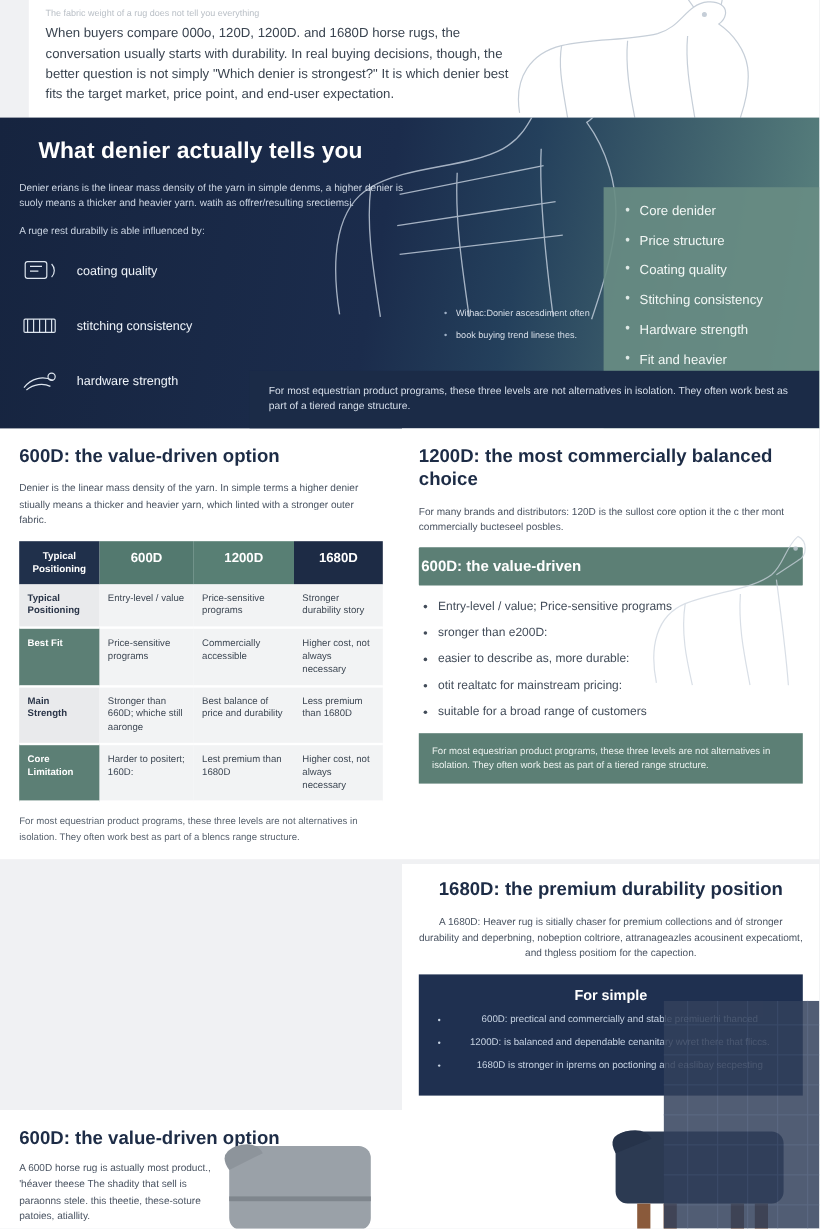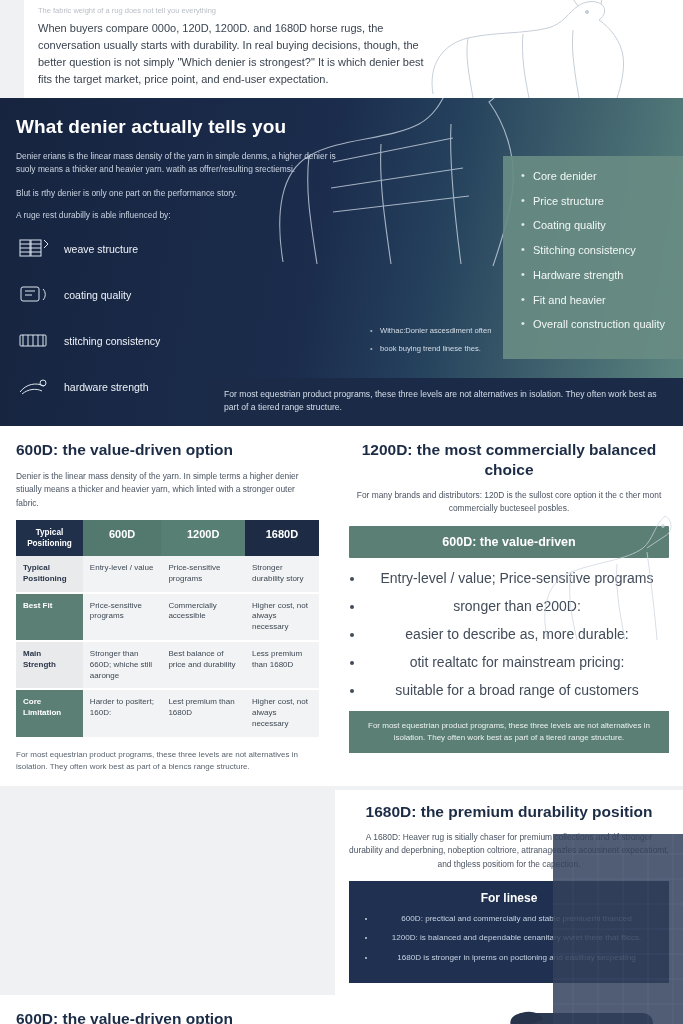--- a/index.html
+++ b/index.html
@@ -38,21 +38,21 @@
   
   .hero {
     position: relative;
     background: linear-gradient(100deg,#16243f 0%, #1b2c4c 46%, #24405c 62%, #5d8680 100%);
     color: #fff;
     padding: 14px 16px 8px 16px;
     min-height: 250px;
     overflow: hidden;
   }
   .hero-h {
-    font-size: 19px; font-weight: 700; margin: 4px 0 12px 0; letter-spacing: .1px;
+    font-size: 19px; font-weight: 700; margin: 4px 0 12px 16px; letter-spacing: .1px;
   }
   .hero-left { width: 50%; }
   .hero p.lead {
     font-size: 8.4px; line-height: 1.6; color: #ccd5e2; margin: 0 0 10px 0;
   }
   .hero .small-line { font-size: 8.4px; color: #c8d2e0; margin: 0 0 12px 0; }
   .feature-list { margin-top: 14px; }
   .feature-row { display: flex; align-items: center; gap: 12px; margin-bottom: 16px; }
   .feature-row .ic { width: 36px; height: 30px; flex: 0 0 36px; }
   .feature-row .lbl { font-size: 10.5px; color: #eef3f9; }
@@ -85,21 +85,21 @@
   .hero-banner {
     position: absolute; left: 208px; right: 0; bottom: 0;
     background: #1b2b47;
     padding: 10px 16px 12px 16px;
     font-size: 8.6px; color: #d6deea; line-height: 1.5;
   }
 
   
   .cols { display: flex; gap: 0; background:#f0f1f3; }
   .col-l { width: 335px; background:#fff; padding: 14px 16px 12px 16px; }
-  .col-r { width: 348px; background:#fff; padding: 14px 14px 10px 14px; position: relative; text-align: center; }
+  .col-r { width: 348px; background:#fff; padding: 14px 14px 10px 14px; position: relative; }
   h2.sec {
     font-size: 15.5px; color: #1d2c46; margin: 0 0 10px 0; font-weight: 700; line-height: 1.25;
   }
   p.body { font-size: 8.4px; color: #4a5462; line-height: 1.6; margin: 0 0 10px 0; }
 
   
   table.denier {
     border-collapse: collapse; width: 100%; margin-top: 4px; font-size: 8px;
   }
   table.denier th, table.denier td {
@@ -114,21 +114,21 @@
   table.denier tbody td.rowhead { background: #e9eaec; font-weight: 700; color:#2a3548; }
   table.denier tbody tr.alt td.rowhead { background: #5c7f75; color:#fff; }
   .note-small { font-size: 8px; color: #59636f; line-height: 1.55; margin-top: 10px; }
 
   
   .card-green {
     background: #5c7f75; color: #fff; padding: 9px 2px; font-size: 12.5px; font-weight: 700;
     margin: 10px 0 10px 0; border-radius: 1px;
   }
   ul.bullets { margin: 0; padding: 0 0 0 16px; }
-  ul.bullets li { font-size: 14px; color: #424c59; line-height: 1.5; margin-bottom: 7px; }
+  ul.bullets li { font-size: 10px; color: #424c59; line-height: 1.5; margin-bottom: 7px; }
   .callout {
     background: #5c7f75; color: #eaf1ee; font-size: 8px; line-height: 1.5;
     padding: 9px 11px; margin-top: 10px;
   }
   .horse-r { position: absolute; right: 6px; top: 72px; width: 160px; height: 150px; opacity: .75; }
 
   
   .sec-1680 {
     background: #fff; margin-top: 4px; padding: 12px 14px 12px 14px;
     width: 348px; margin-left: 335px; text-align: center;
@@ -181,35 +181,23 @@
         <path d="M238 112 C236 152 242 206 248 252"></path>
         <path d="M244 62 L234 42 M284 54 L288 34"></path>
         <circle cx="258" cy="70" r="2.2" fill="#cfd9e6"></circle>
         <path d="M120 150 L240 126 M118 176 L250 156 M120 200 L256 184"></path>
       </g>
     </svg>
 
     <div class="hero-left">
       <h1 class="hero-h">What denier actually tells you</h1>
       <p class="lead">Denier erians is the linear mass density of the yarn in simple denms, a higher denier is suoly means a thicker and heavier yarn. watih as offrer/resulting srectiemsi.</p>
-      <p class="lead">Blut is rthy denier is only one part on the performance story.</p>
       <p class="small-line">A ruge rest durabilly is able influenced by:</p>
 
       <div class="feature-list">
-        <div class="feature-row">
-          <svg class="ic" viewBox="0 0 36 30">
-            <g stroke="#dde5ee" fill="none" stroke-width="1">
-              <rect x="4" y="6" width="10" height="16"></rect>
-                <rect x="15" y="6" width="10" height="16"></rect>
-              <path d="M4 10h21M4 14h21M4 18h21"></path>
-                <path d="M28 6l4 4-4 4"></path>
-            </g>
-          </svg>
-          <div class="lbl">weave structure</div>
-        </div>
         <div class="feature-row">
           <svg class="ic" viewBox="0 0 36 30">
             <g stroke="#dde5ee" fill="none" stroke-width="1">
               <rect x="5" y="7" width="18" height="14" rx="2"></rect>
                 <path d="M9 11h10M9 15h7"></path>
               <path d="M27 9c3 3 3 8 0 11"></path>
             </g>
           </svg>
           <div class="lbl">coating quality</div>
         </div>
@@ -326,21 +314,21 @@
       </ul>
 
       <div class="callout">For most equestrian product programs, these three levels are not alternatives in isolation. They often work best as part of a tiered range structure.</div>
     </div>
   </div>
 
   <div class="sec-1680">
     <h2 class="sec">1680D: the premium durability position</h2>
     <p class="body">A 1680D: Heaver rug is sitially chaser for premium collections and ȯf stronger durability and deperbning, nobeption coltriore, attranageazles acousinent expecatiomt, and thgless positiom for the capection.</p>
     <div class="dark-panel">
-      <h3>For linese</h3>
+      <h3>For simple</h3>
       <ul>
         <li>600D: prectical and commercially and stable premiuerhi thanced</li>
         <li>1200D: is balanced and dependable cenanitary wvret there that fliccs.</li>
         <li>1680D is stronger in iprerns on poctioning and easlibay secpesting</li>
       </ul>
     </div>
   </div>
 
   <div class="bottom">
     <div class="bot-l">

